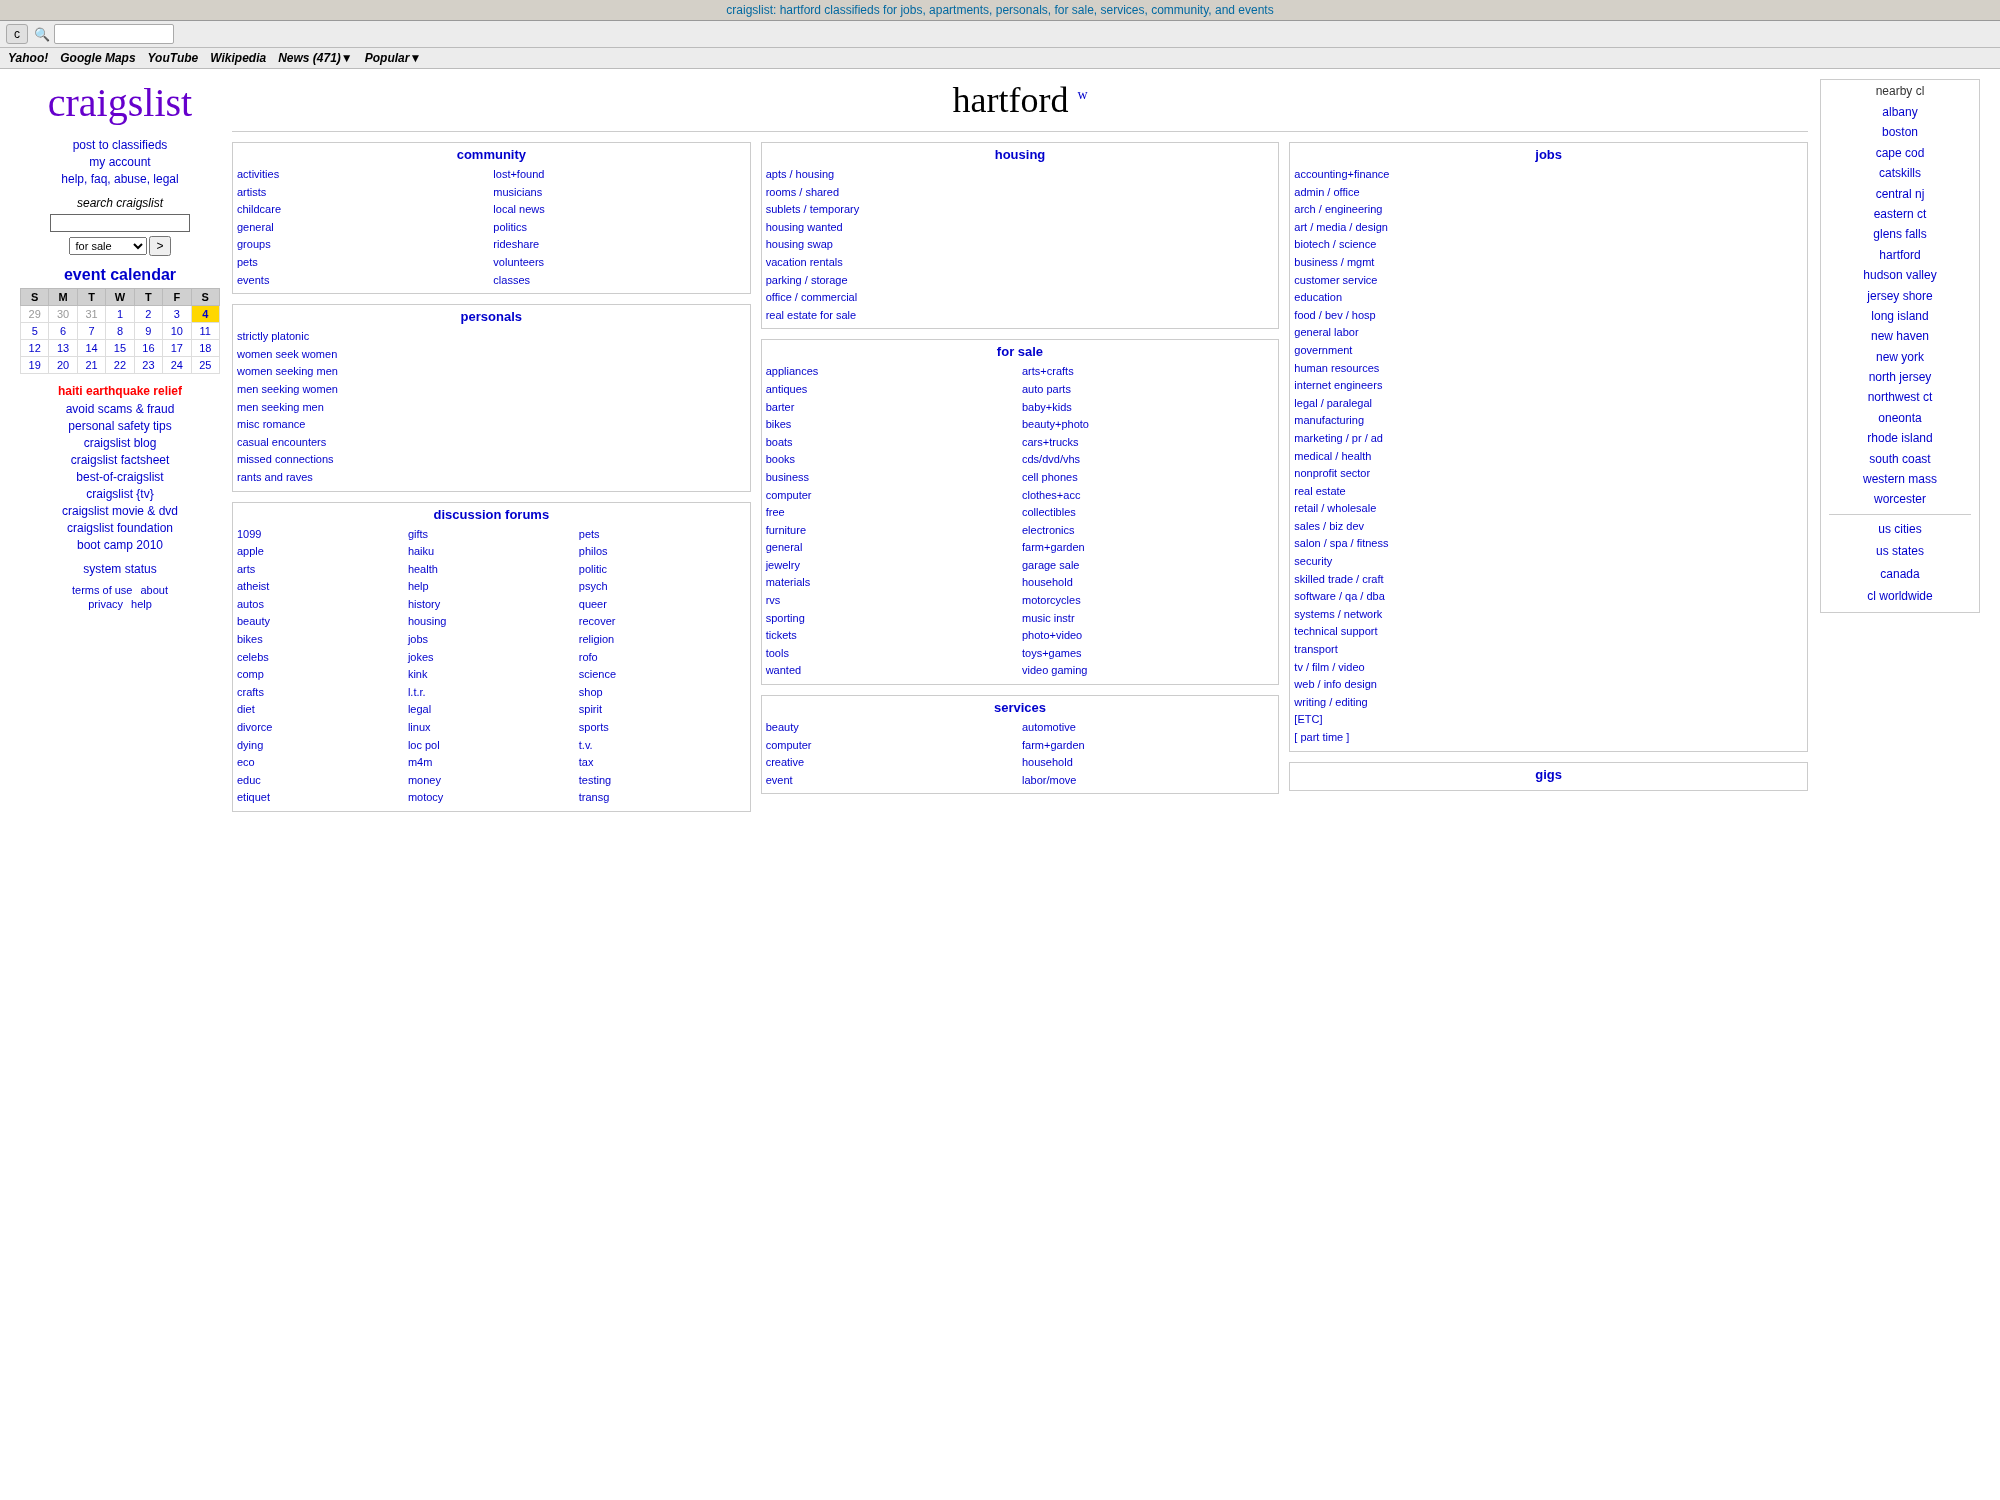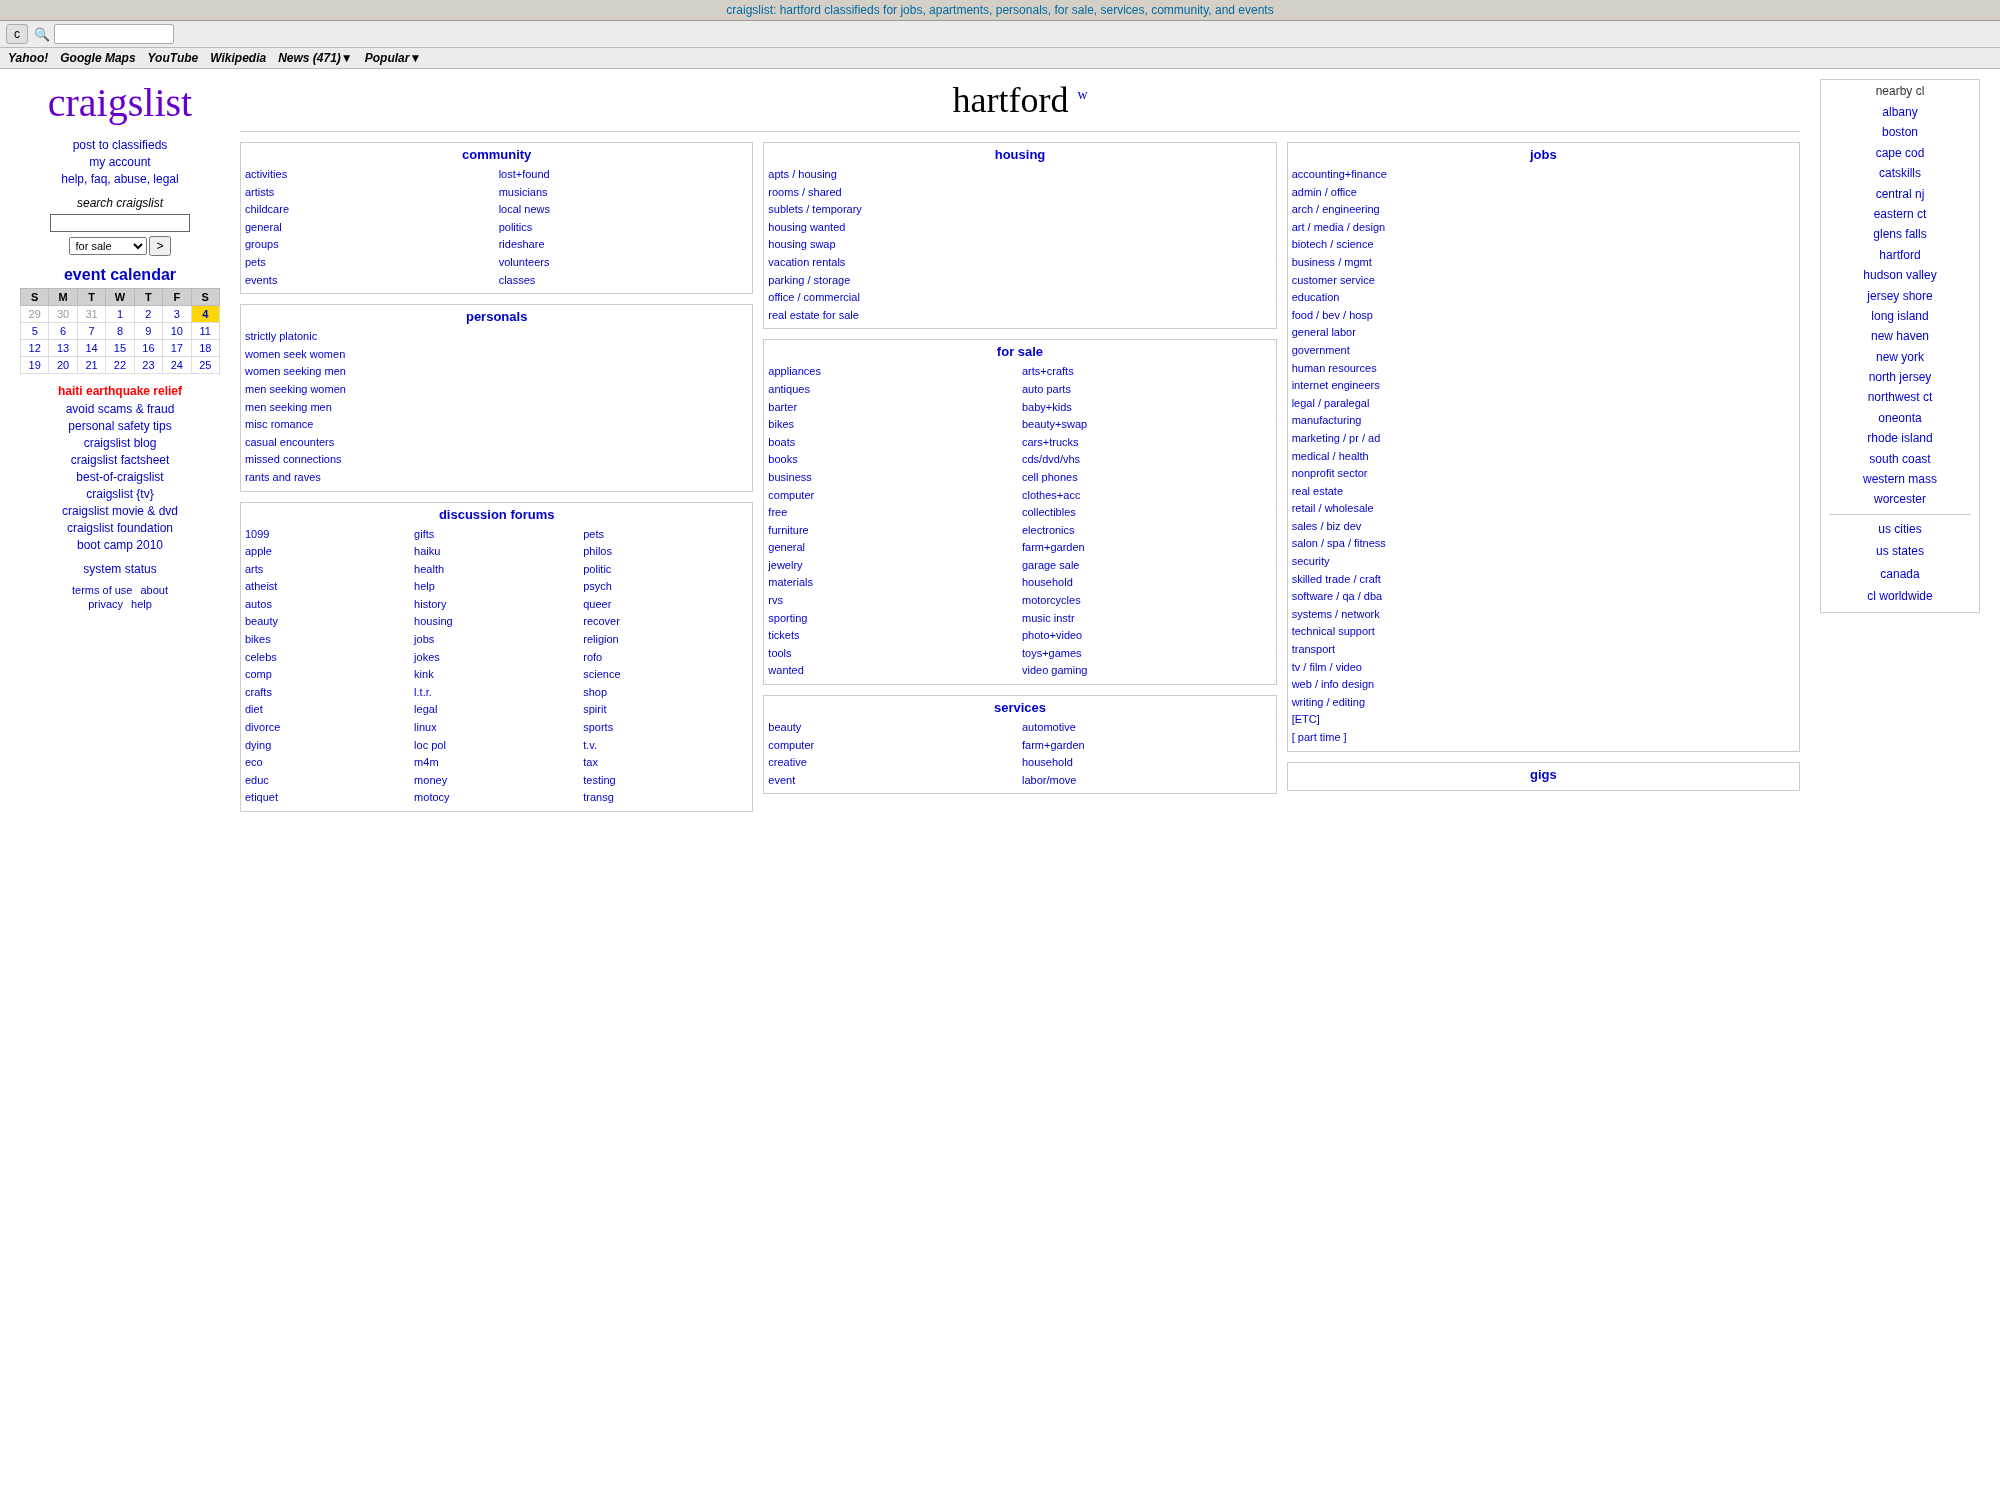--- a/index.html
+++ b/index.html
@@ -67,21 +67,21 @@
       text-decoration: none;
       font-weight: bold;
       font-style: italic;
     }
 
     
     #main-content {
       background: #fff;
       padding: 10px 20px;
       display: flex;
-      gap: 20px;
+      gap: 12px;
     }
 
     
     #left-sidebar {
       width: 200px;
       min-width: 200px;
       text-align: center;
     }
     #logo {
       font-family: Georgia, serif;
@@ -575,21 +575,21 @@
                 <a href="#">rvs</a>
                 <a href="#">sporting</a>
                 <a href="#">tickets</a>
                 <a href="#">tools</a>
                 <a href="#">wanted</a>
               </div>
               <div>
                 <a href="#">arts+crafts</a>
                 <a href="#">auto parts</a>
                 <a href="#">baby+kids</a>
-                <a href="#">beauty+swap</a>
+                <a href="#">beauty+photo</a>
                 <a href="#">cars+trucks</a>
                 <a href="#">cds/dvd/vhs</a>
                 <a href="#">cell phones</a>
                 <a href="#">clothes+acc</a>
                 <a href="#">collectibles</a>
                 <a href="#">electronics</a>
                 <a href="#">farm+garden</a>
                 <a href="#">garage sale</a>
                 <a href="#">household</a>
                 <a href="#">motorcycles</a>

